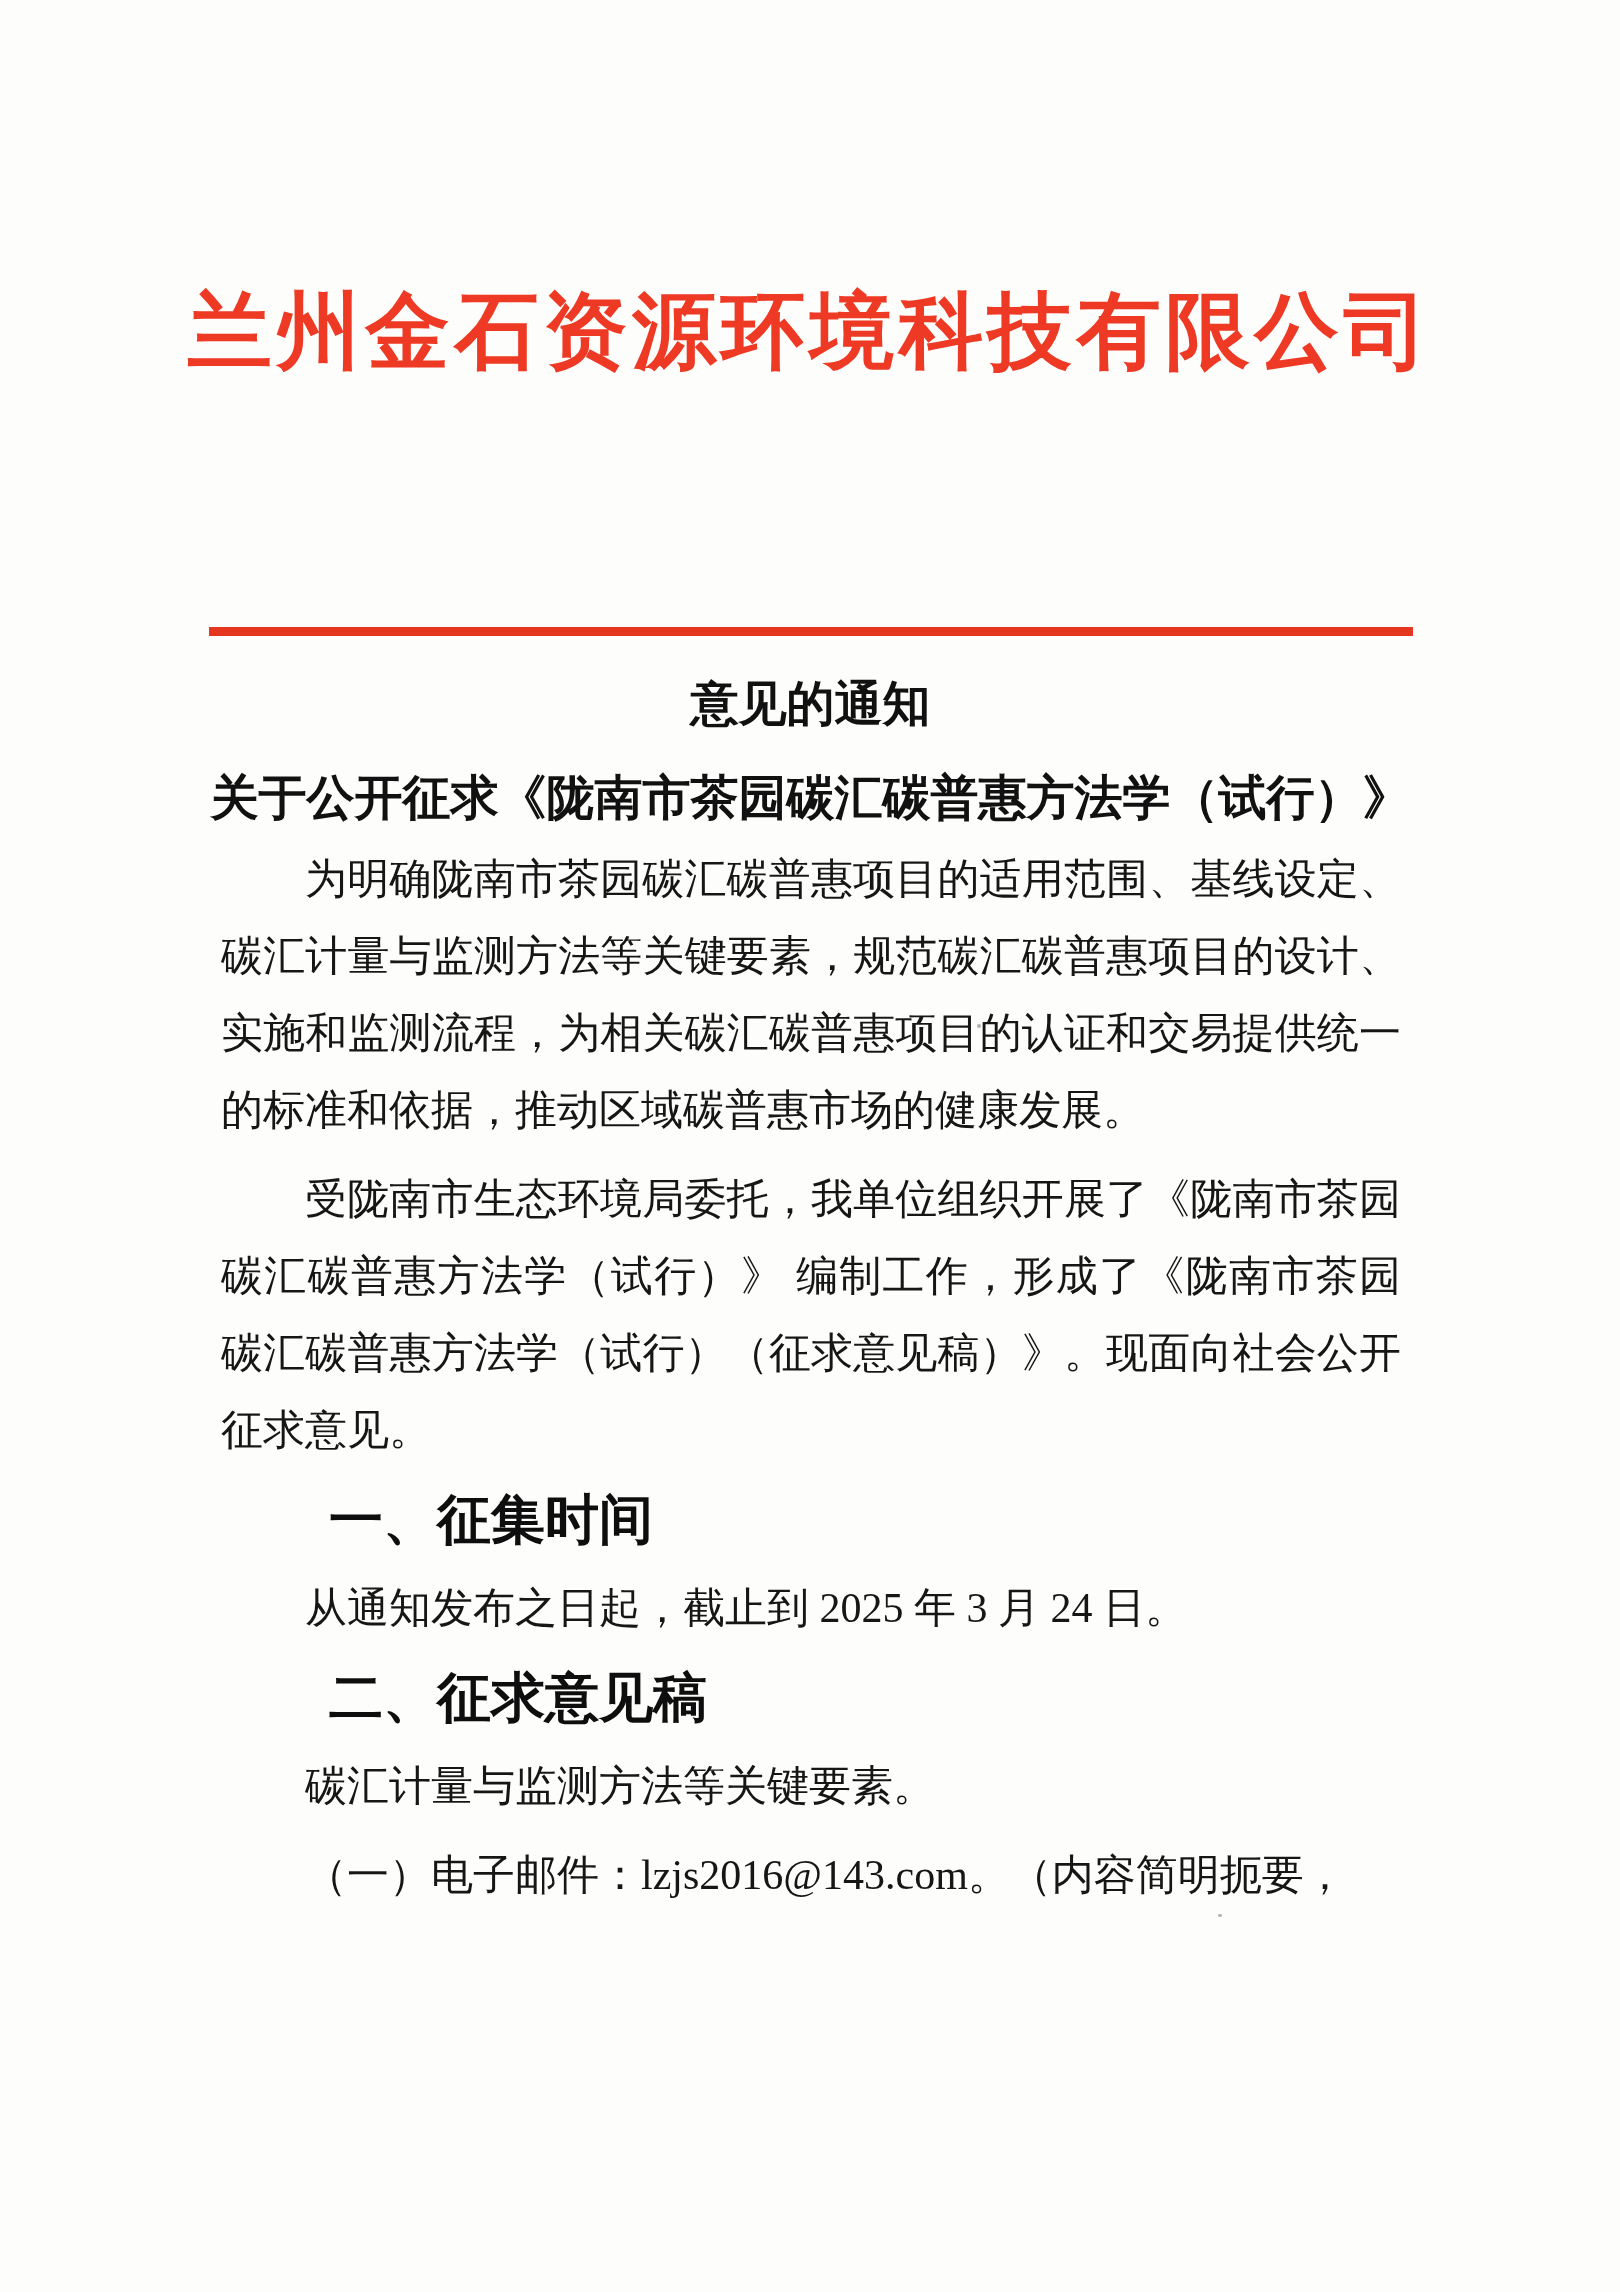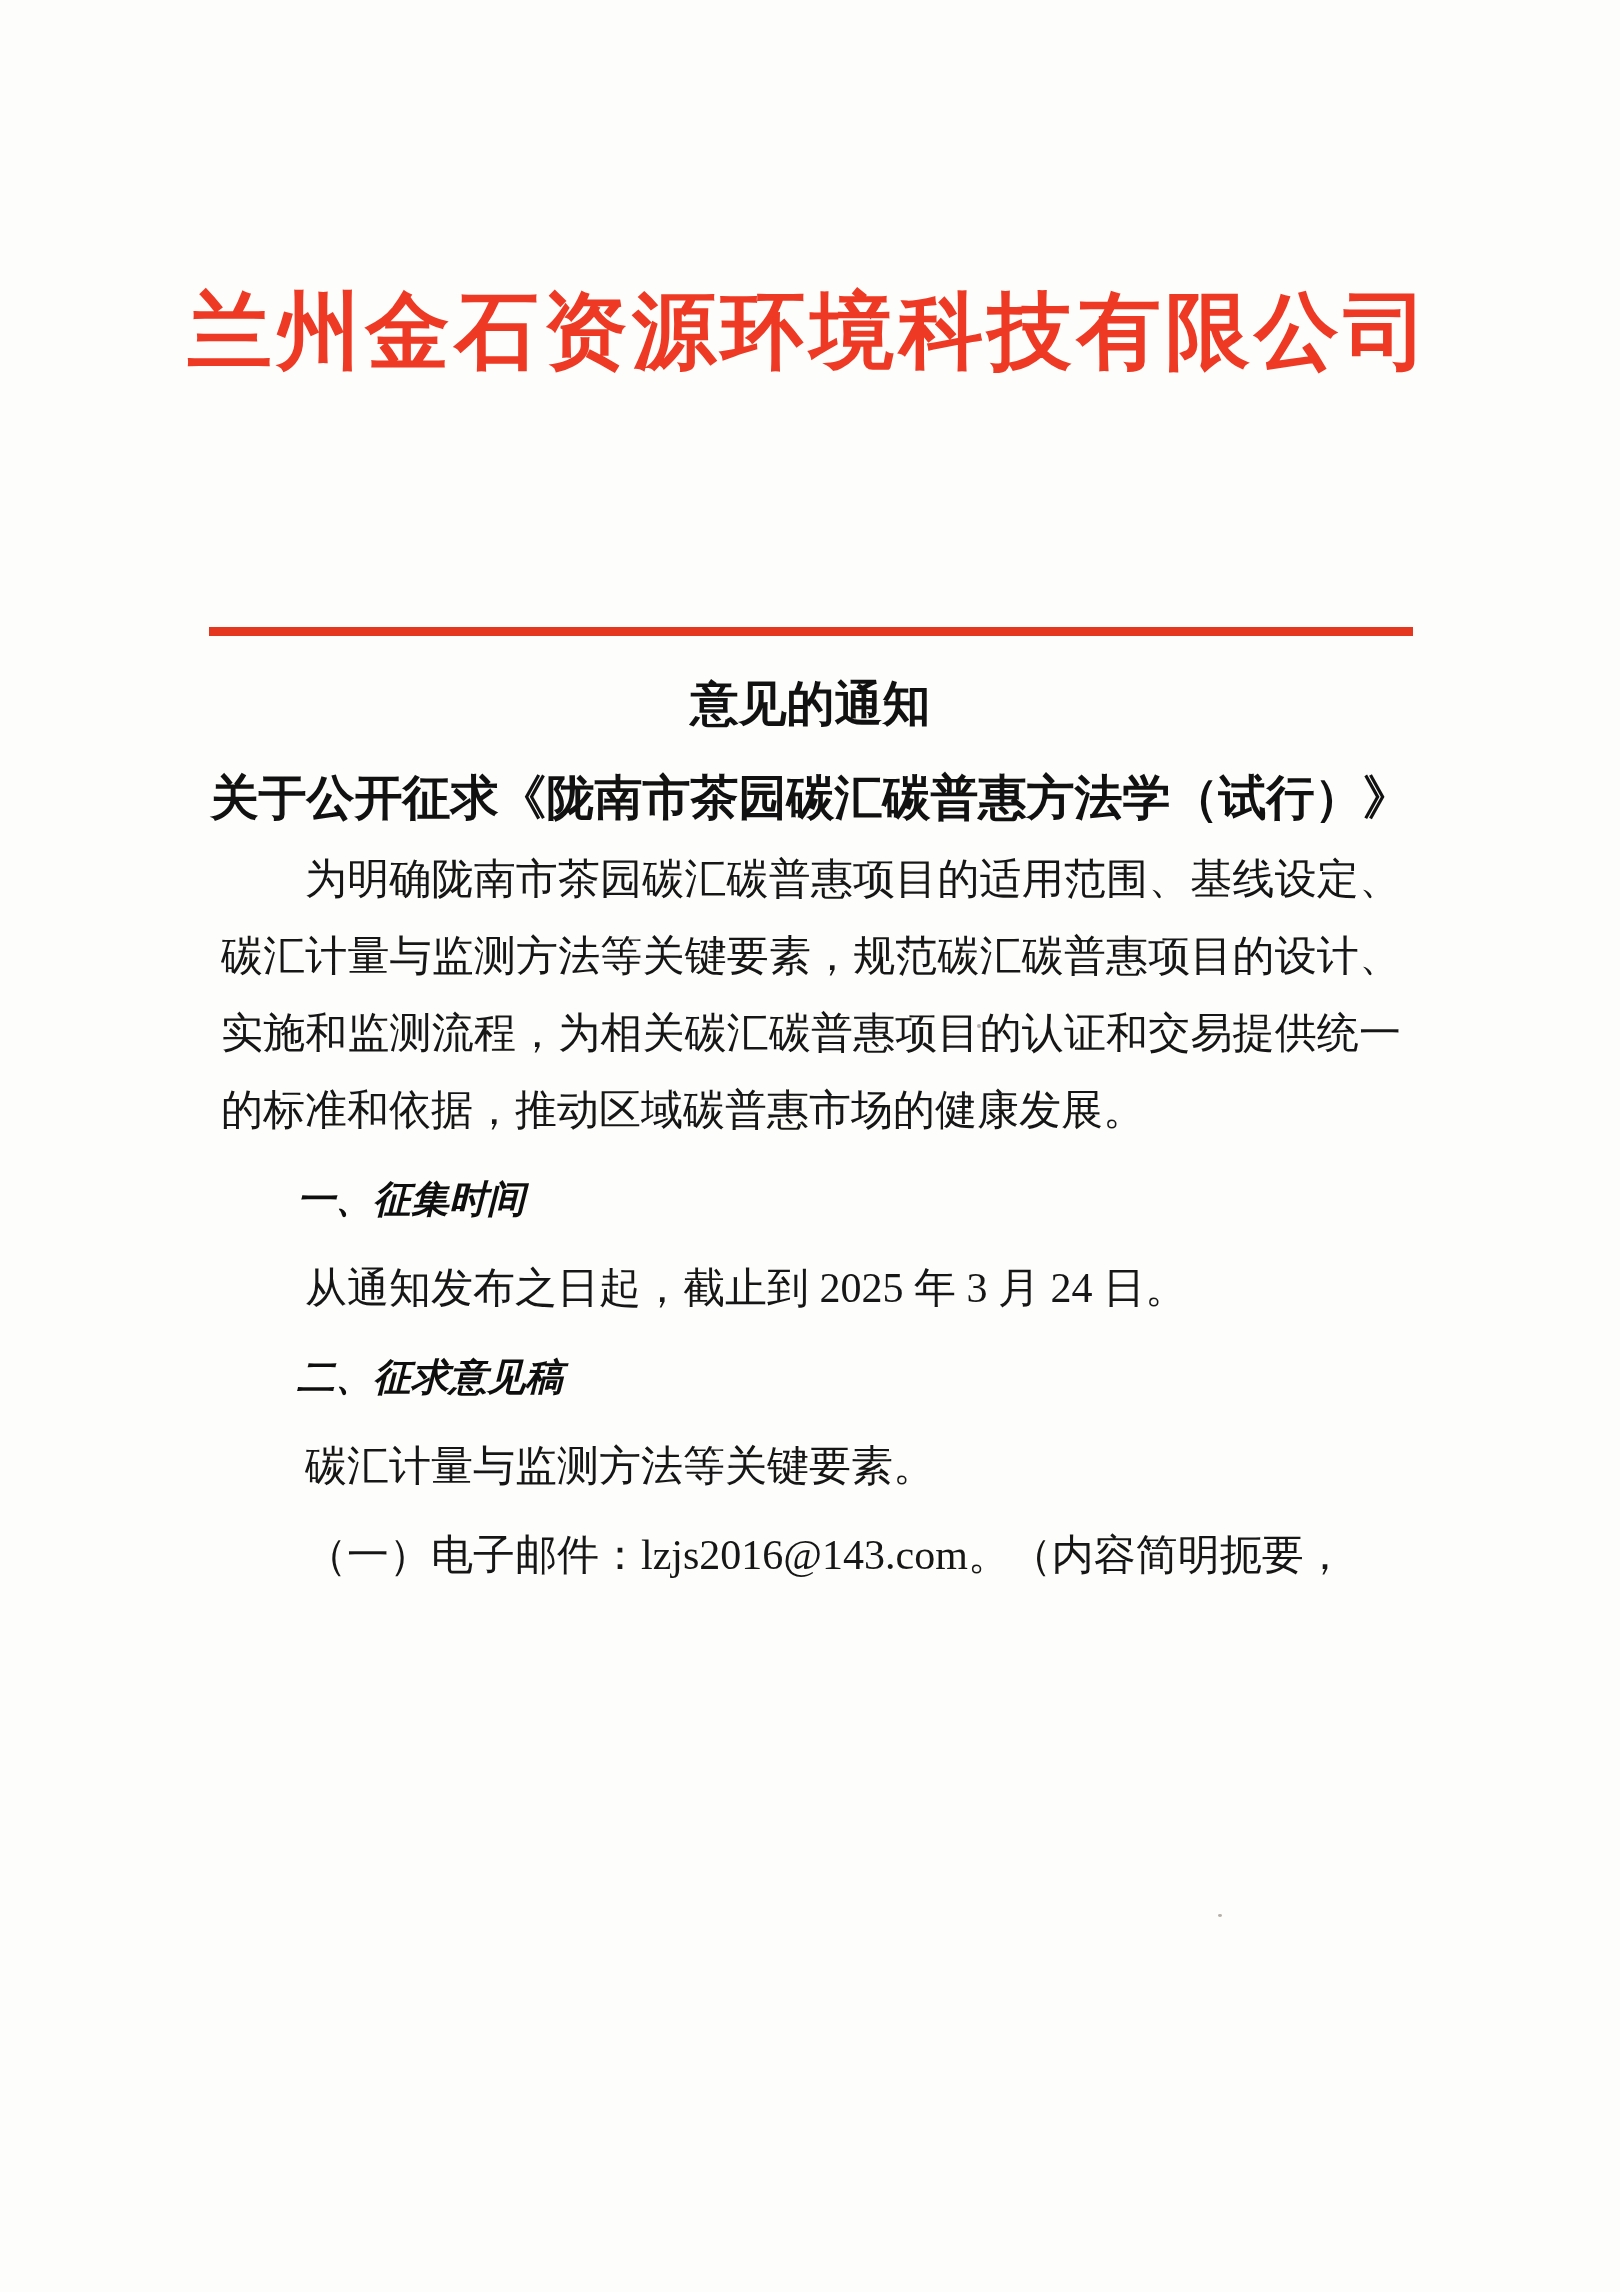--- a/index.html
+++ b/index.html
@@ -67,23 +67,22 @@
     color: #161616;
   }
   .doc-body p {
     margin: 12px;
     padding: 0;
     text-indent: 2em;
   }
   .section-heading {
     font-family: "Liberation Sans", "DejaVu Sans", sans-serif;
     font-weight: bold;
-    font-size: 38px;
+    font-size: 54px;
     color: #0e0e0e;
-    font-style: italic;
   }
   
   .speck {
     position: absolute;
     background: rgba(90,80,70,0.45);
     border-radius: 50%;
   }
   .speck.s1 { top: 1024px; left: 977px;  width: 3.9px; height: 3.9px; }
   .speck.s2 { top: 1914px; left: 1218px; width: 3.9px; height: 2.9px; }
 </style>
@@ -96,20 +95,21 @@
 
   <div class="header-rule"></div>
 
   <div class="doc-title">
     <div class="line">意见的通知</div>
     <div class="line">关于公开征求《陇南市茶园碳汇碳普惠方法学（试行）》</div>
   </div>
 
   <div class="doc-body">
     <p>为明确陇南市茶园碳汇碳普惠项目的适用范围、基线设定、碳汇计量与监测方法等关键要素，规范碳汇碳普惠项目的设计、实施和监测流程，为相关碳汇碳普惠项目的认证和交易提供统一的标准和依据，推动区域碳普惠市场的健康发展。</p>
+    <p>受陇南市生态环境局委托，我单位组织开展了《陇南市茶园碳汇碳普惠方法学（试行）》 编制工作，形成了《陇南市茶园碳汇碳普惠方法学（试行）（征求意见稿）》。现面向社会公开征求意见。</p>
     <p class="section-heading">一、征集时间</p>
     <p>从通知发布之日起，截止到 2025 年 3 月 24 日。</p>
     <p class="section-heading">二、征求意见稿</p>
     <p>碳汇计量与监测方法等关键要素。</p>
     <p>（一）电子邮件：lzjs2016@143.com。（内容简明扼要，</p>
   </div>
 
   <div class="speck s1"></div>
   <div class="speck s2"></div>
 

